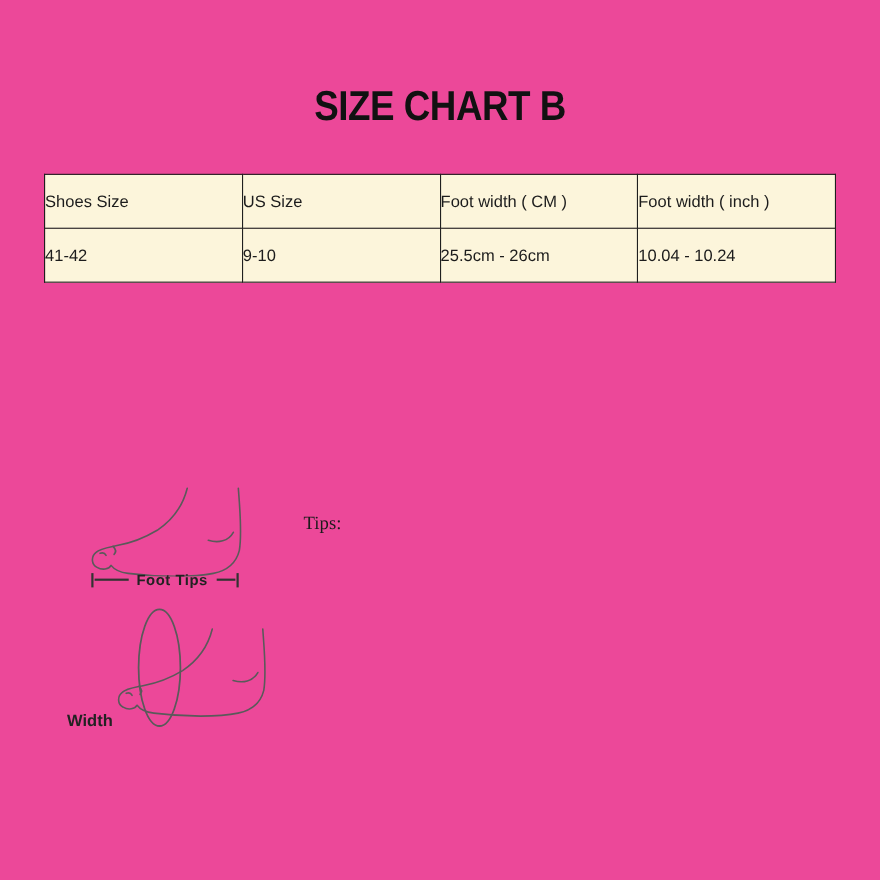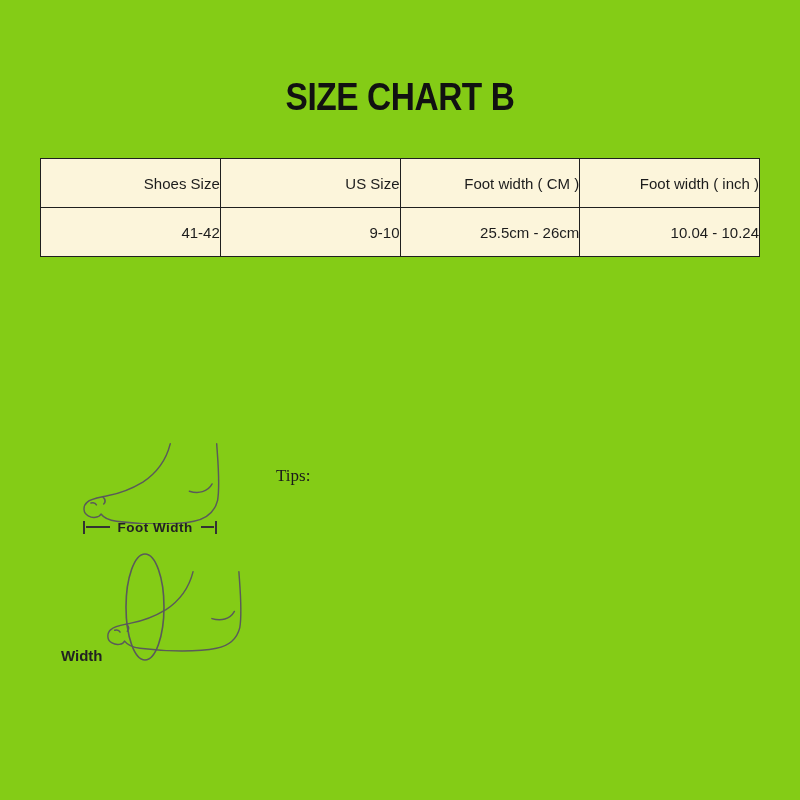--- a/index.html
+++ b/index.html
@@ -1,21 +1,21 @@
 <!DOCTYPE html>
 <html><head>
 <meta charset="utf-8">
 <style>
   * { margin: 0; padding: 0; box-sizing: border-box; }
   html, body { background: #ffffff; }
   .page {
     position: relative;
     width: 800px;
     height: 800px;
-    background: #84cc16;
+    background: #ec4899;
     font-family: "Liberation Sans", sans-serif;
     color: #1a1a1a;
     overflow: hidden;
   }
   .title {
     position: absolute;
     top: 76px;
     left: 0;
     width: 800px;
     text-align: center;
@@ -33,21 +33,21 @@
     top: 158px;
     width: 720px;
     border-collapse: collapse;
     table-layout: fixed;
   }
   table.size-table th,
   table.size-table td {
     border: 1.5px solid #1f1f1f;
     background: #fcf5db;
     height: 49px;
-    text-align: right;
+    text-align: left;
     vertical-align: middle;
     font-size: 15px;
     font-weight: normal;
     color: #1c1c1c;
   }
   table.size-table th { font-size: 15px; }
   .foot-fig { position: absolute; }
   .foot-stroke { fill: none; stroke: #5a5a5a; stroke-width: 1.6; stroke-linecap: round; stroke-linejoin: round; }
   .measure {
     position: absolute;
@@ -119,21 +119,21 @@
   <svg class="foot-fig" style="left:76px; top:442px;" width="152" height="82" viewBox="0 0 160 90">
     <path class="foot-stroke" d="M100,2 C96,18 88,32 70,44 C55,53 42,57 31,59 C22,61 13,62 9,66 C4,70 4,78 10,81 C15,84 22,83 24,79 C27,83 33,86 41,87 C72,91 107,91 126,87 C141,84 149,76 152,64 C155,46 152,18 151,2"></path>
     <path class="foot-stroke" d="M26,60 C29,63 29,66 27,68"></path>
     <path class="foot-stroke" d="M13,67 C16,66 18,67 19,69"></path>
     <path class="foot-stroke" d="M121,54 C131,57 141,55 146,46"></path>
   </svg>
 
   <div class="measure">
     <div class="tick"></div>
     <div class="seg seg-left"></div>
-    <span class="measure-label">Foot Width</span>
+    <span class="measure-label">Foot Tips</span>
     <div class="seg seg-right"></div>
     <div class="tick"></div>
   </div>
 
   <svg class="foot-fig" style="left:100px; top:550px;" width="150" height="115" viewBox="0 0 150 115">
     <g transform="translate(3,20) scale(0.9)">
       <path class="foot-stroke" d="M100,2 C96,18 88,32 70,44 C55,53 42,57 31,59 C22,61 13,62 9,66 C4,70 4,78 10,81 C15,84 22,83 24,79 C27,83 33,86 41,87 C72,91 107,91 126,87 C141,84 149,76 152,64 C155,46 152,18 151,2"></path>
       <path class="foot-stroke" d="M26,60 C29,63 29,66 27,68"></path>
       <path class="foot-stroke" d="M13,67 C16,66 18,67 19,69"></path>
       <path class="foot-stroke" d="M121,54 C131,57 141,55 146,46"></path>

